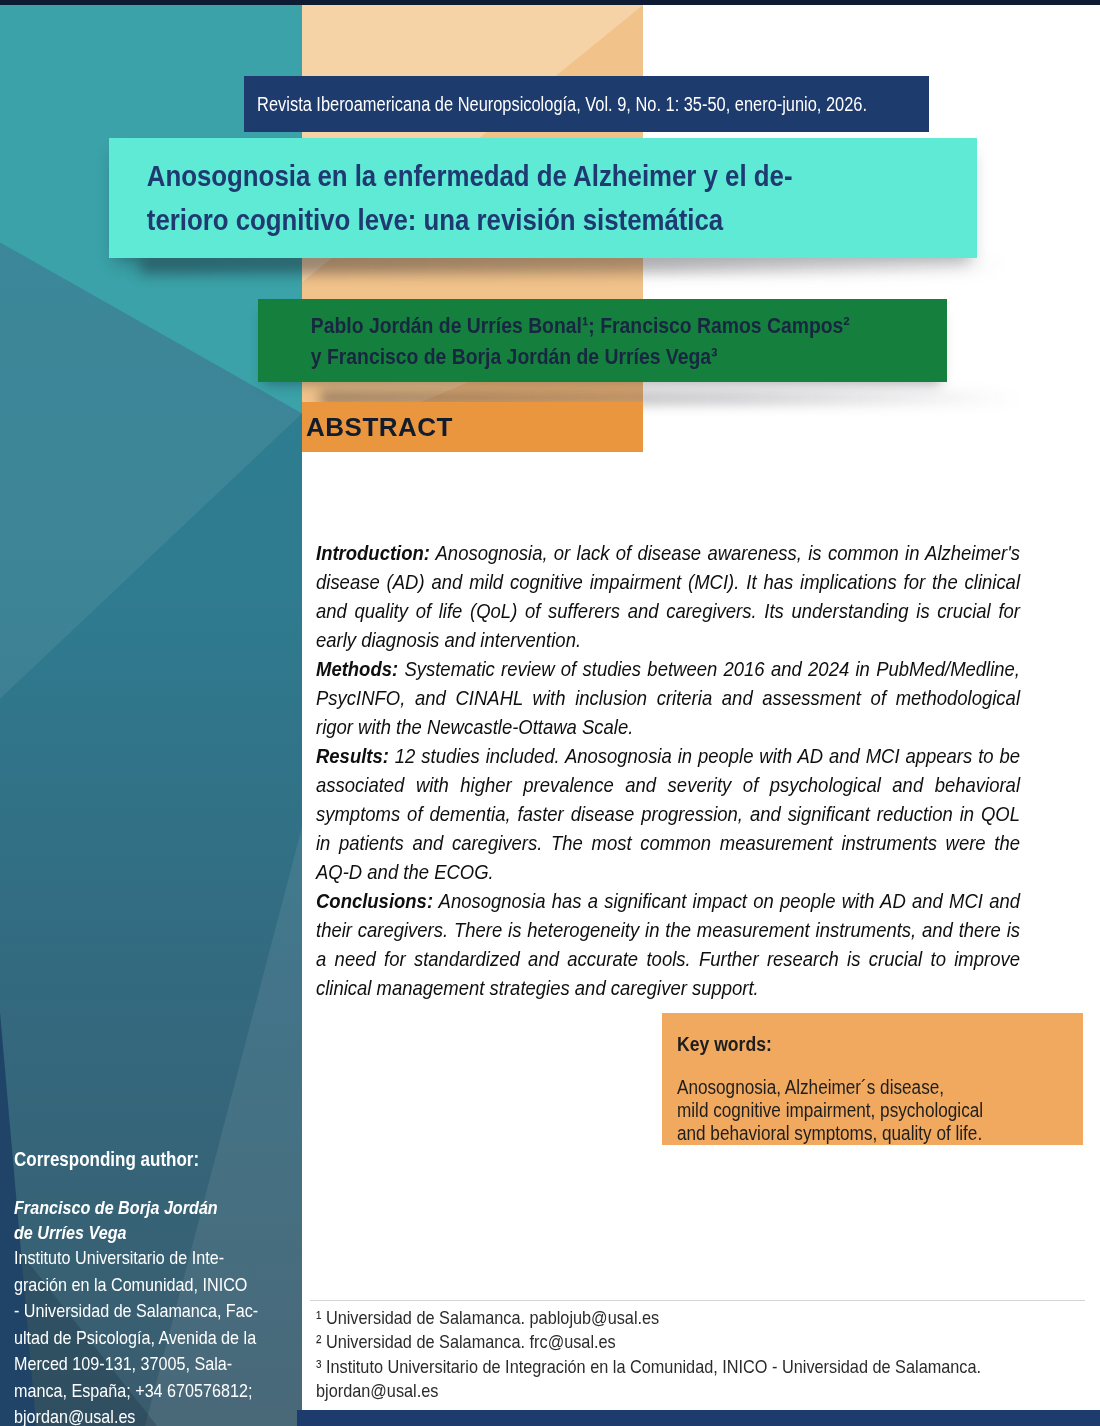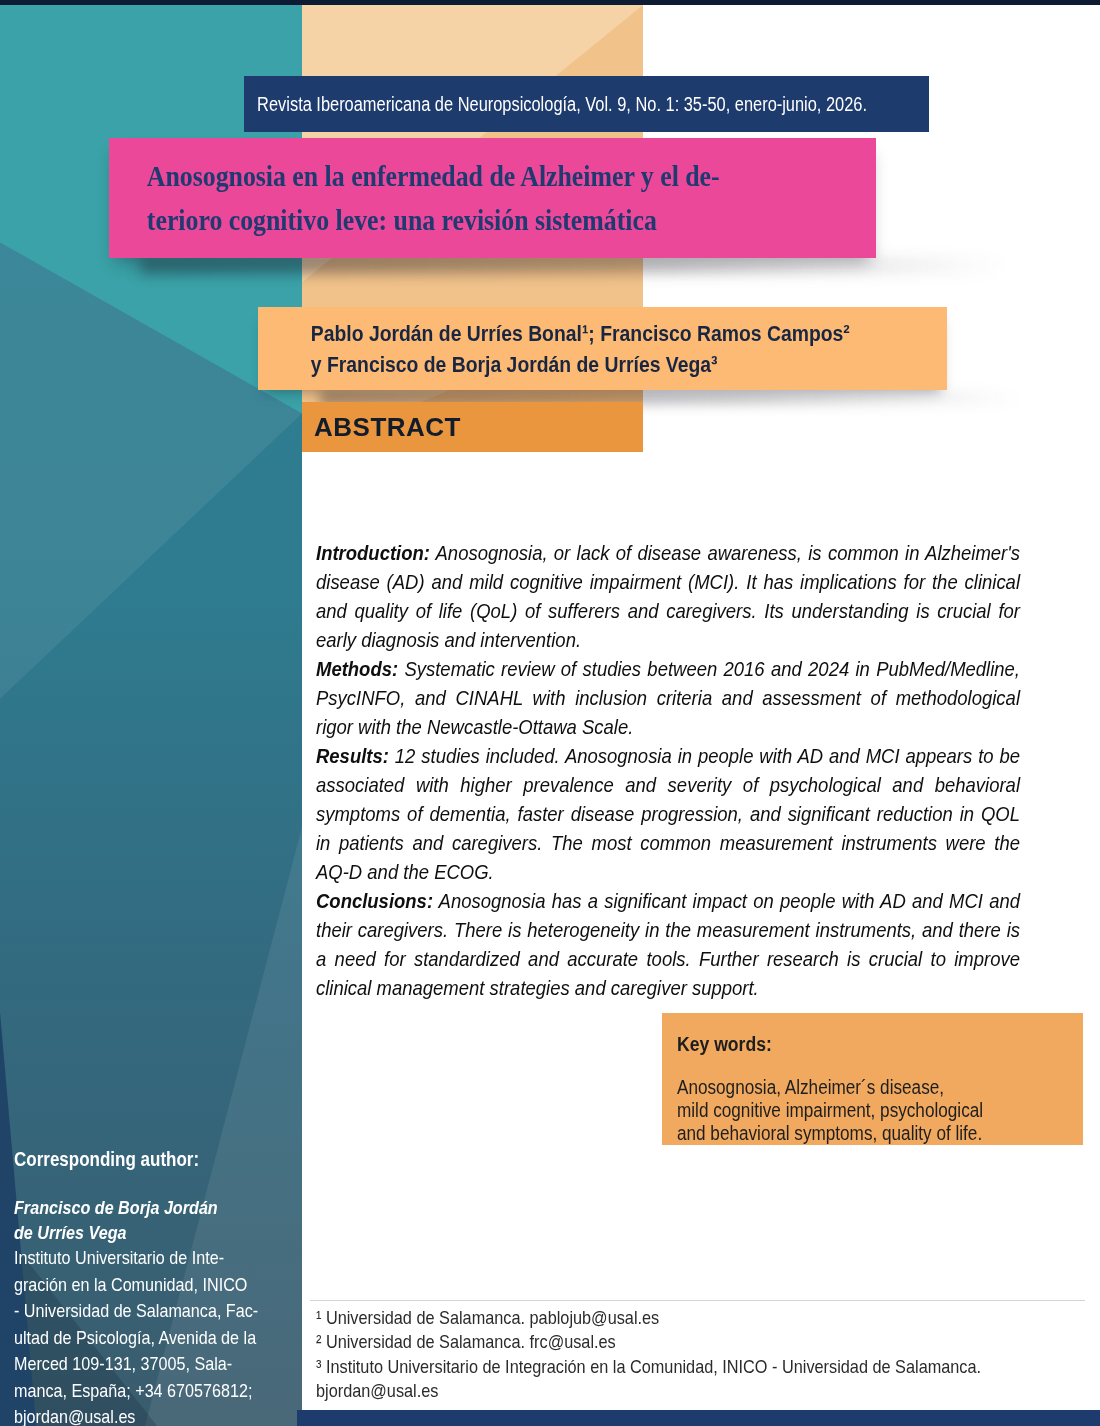--- a/index.html
+++ b/index.html
@@ -23,37 +23,37 @@
   #bottom-bar{position:absolute;left:297px;top:1410px;width:803px;height:16px;background:#1e3b6e;}
   
   #banner{position:absolute;left:244px;top:76px;width:685px;height:56px;background:#1e3b6e;
     display:flex;align-items:center;}
   #banner .txt{color:#ffffff;font-size:20px;white-space:nowrap;
     transform:scaleX(0.82);transform-origin:left center;padding-left:16px;letter-spacing:0;}
   
   #title-shadow{position:absolute;left:140px;top:257px;width:940px;height:17px;
     background:linear-gradient(to right,rgba(28,28,40,0.42),rgba(28,28,40,0.24) 55%,rgba(28,28,40,0) 92%);
     filter:blur(7px);}
-  #title-card{position:absolute;left:109px;top:138px;width:767px;height:120px;background:#ec4899;
-    box-shadow:0 10px 16px -6px rgba(20,20,35,0.35);font-family:Liberation Serif, serif;}
+  #title-card{position:absolute;left:109px;top:138px;width:868px;height:120px;background:#5eead4;
+    box-shadow:0 10px 16px -6px rgba(20,20,35,0.35);}
   #title-card .txt{color:#1e3a70;font-weight:bold;font-size:30px;line-height:44px;
     white-space:pre-line;padding:16px 0 0 44px;transform:scaleX(0.86);transform-origin:left top;
     width:900px;}
   
   #authors-shadow{position:absolute;left:320px;top:391px;width:760px;height:14px;
     background:linear-gradient(to right,rgba(28,28,40,0.40),rgba(28,28,40,0.22) 55%,rgba(28,28,40,0) 92%);
     filter:blur(6px);}
-  #authors-card{position:absolute;left:258px;top:307px;width:689px;height:83px;background:#fdba74;
+  #authors-card{position:absolute;left:258px;top:299px;width:689px;height:83px;background:#15803d;
     box-shadow:0 8px 12px -6px rgba(20,20,35,0.35);}
   #authors-card .txt{color:#182642;font-weight:bold;font-size:22px;line-height:31px;
     white-space:pre-line;padding:11px 0 0 60px;transform:scaleX(0.88);transform-origin:left top;width:760px;}
   
   #abstract-bar{position:absolute;left:302px;top:402px;width:341px;height:50px;background:#e9963f;
     display:flex;align-items:center;}
-  #abstract-bar .txt{color:#131c2b;font-weight:bold;font-size:26px;padding-left:12px;letter-spacing:0.5px;}
+  #abstract-bar .txt{color:#131c2b;font-weight:bold;font-size:26px;padding-left:4px;letter-spacing:0.5px;}
   #abstract-body{position:absolute;left:316px;top:538px;width:800px;
     transform:scaleX(0.88);transform-origin:left top;
     font-style:italic;font-size:21px;line-height:29px;color:#0f0f0f;text-align:justify;}
   #abstract-body p{margin:0;}
   #abstract-body b{font-style:italic;}
   
   #keywords-box{position:absolute;left:662px;top:1013px;width:421px;height:132px;background:#f0a95f;
     padding:0;}
   #keywords-inner{padding:20px 0 0 17px;transform:scaleX(0.88);transform-origin:left top;width:450px;}
   #keywords-heading{font-weight:bold;font-size:20px;color:#1e1e1e;margin:0 0 20px 0;}

